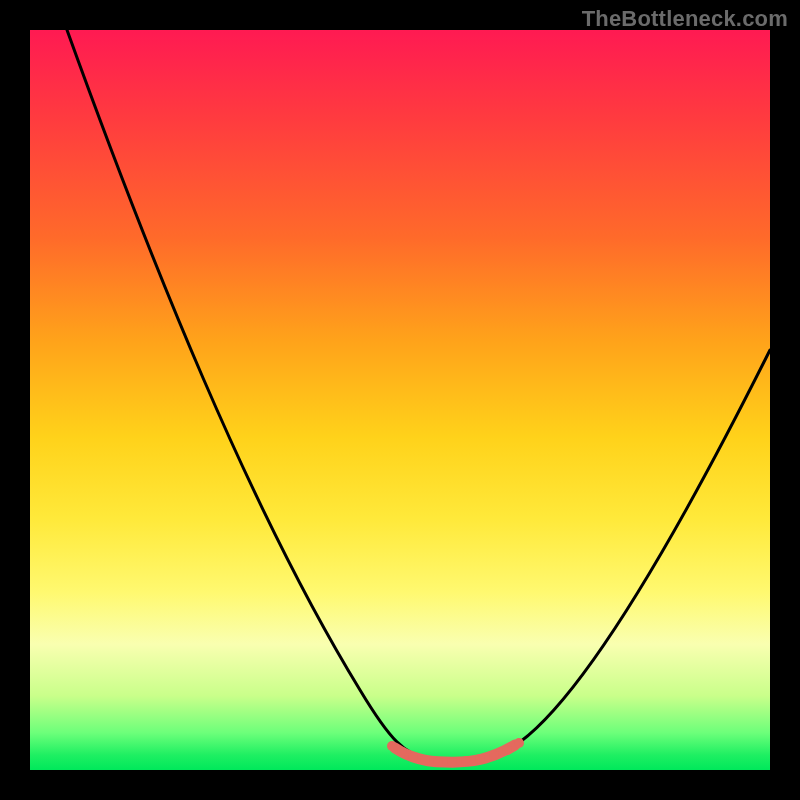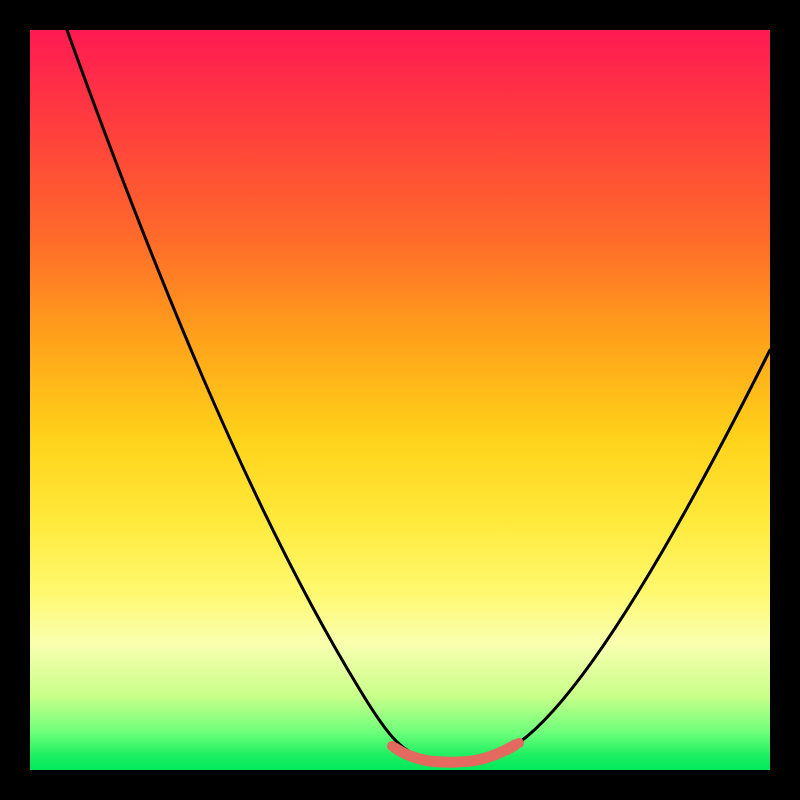--- a/index.html
+++ b/index.html
@@ -55,20 +55,21 @@
     top: 0;
     width: 740px;
     height: 740px;
     overflow: visible;
   }
 </style>
 </head>
 <body>
 
 <div class="frame">
+  <div class="watermark">TheBottleneck.com</div>
 
   <div class="plot">
     <svg class="curve" viewBox="0 0 740 740" preserveAspectRatio="none">
       <path d="M 37 0
                C 120 230, 220 480, 330 660
                C 360 710, 375 725, 400 730
                C 440 735, 460 730, 490 712
                C 560 660, 660 480, 740 320" fill="none" stroke="#000000" stroke-width="3" stroke-linecap="round"></path>
       <path d="M 365 718
                C 380 728, 395 732, 415 732

